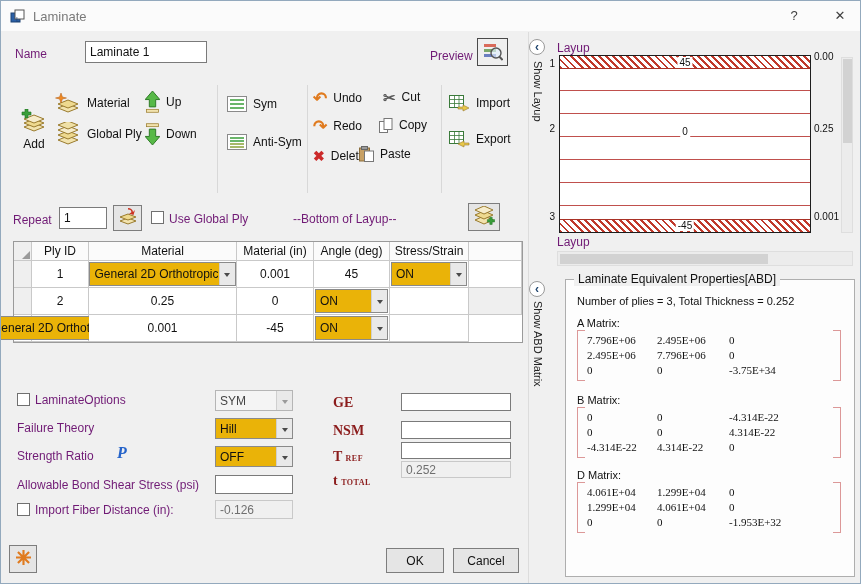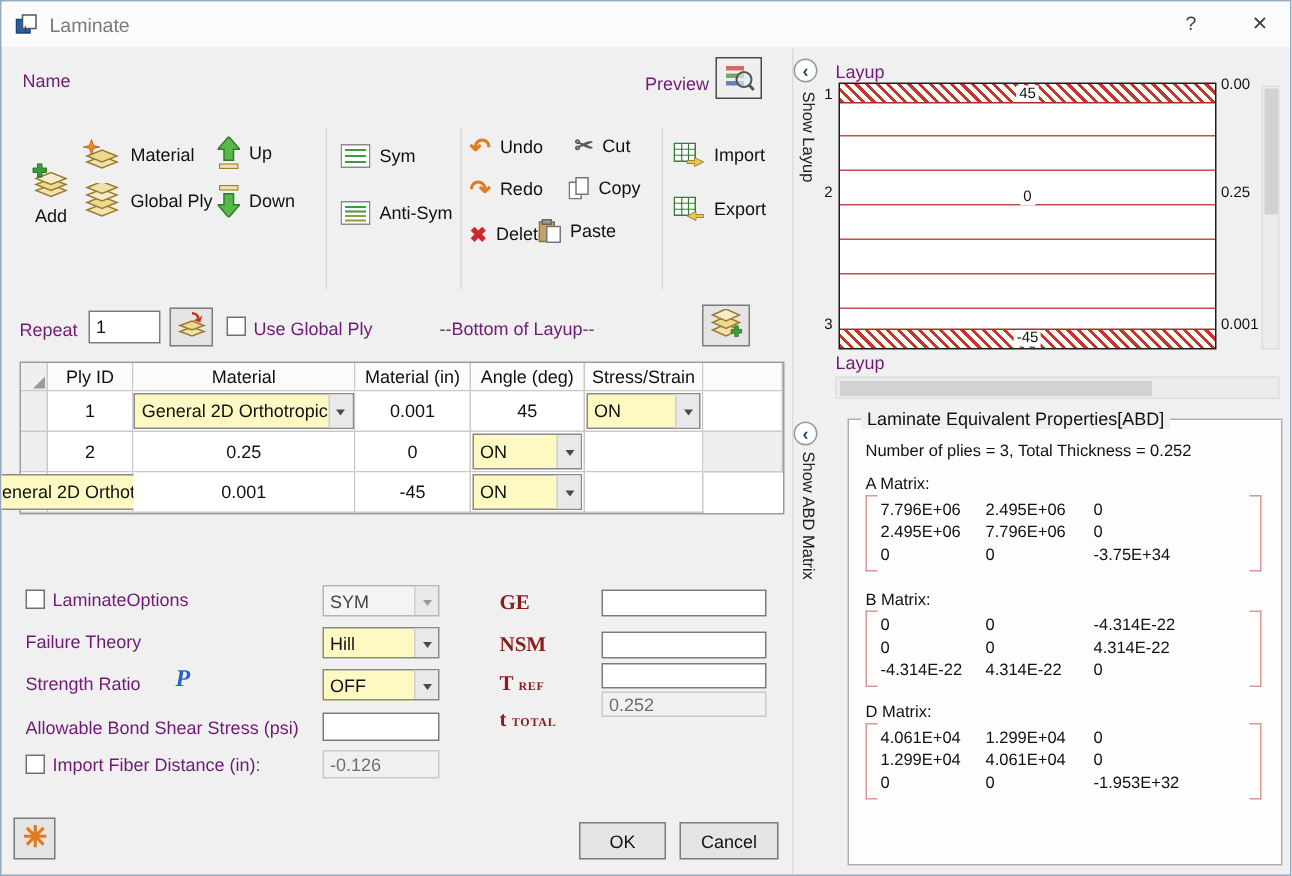--- a/index.html
+++ b/index.html
@@ -19,21 +19,21 @@
   .tbtn.vert{flex-direction:column;justify-content:center;gap:4px;}
   .ticon{display:flex;align-items:center;justify-content:center;}
   .tlab{font-size:12px;color:#111;white-space:nowrap;}
   .glyph{font-size:17px;font-weight:bold;line-height:17px;}
   .g-orange{color:#e07b1f;}
   .g-red{color:#cc2a2a;font-size:14px;}
   .g-gray{color:#5a5a5a;font-size:15px;}
   
   .input{position:absolute;background:#fff;border:1px solid #7a7a7a;font:12px "Liberation Sans",sans-serif;color:#111;padding:1px 4px;box-sizing:border-box;outline:none;}
   .input.ro{background:#f0f0f0;border:1px solid #c9c9c9;color:#6f6f6f;}
-  .combo{display:flex;align-items:center;background:#fef9c3;border:1px solid #8a8a8a;box-sizing:border-box;font-size:12px;color:#111;padding-left:4px;}
+  .combo{display:flex;align-items:center;background:#eab308;border:1px solid #8a8a8a;box-sizing:border-box;font-size:12px;color:#111;padding-left:4px;}
   .combo .cval{flex:1;white-space:nowrap;overflow:hidden;}
   .cbtn{width:15px;align-self:stretch;background:#e9e9e9;border-left:1px solid #cfcfcf;display:flex;align-items:center;justify-content:center;}
   .tri{width:0;height:0;border:3.5px solid transparent;border-top:4.5px solid #4a4a4a;margin-top:5px;}
   .cb{position:absolute;width:13px;height:13px;background:#fff;border:1px solid #707070;box-sizing:border-box;}
   .btn{position:absolute;background:#e5e5e5;border:1px solid #7d7d7d;font:12px "Liberation Sans",sans-serif;color:#111;display:flex;align-items:center;justify-content:center;box-sizing:border-box;}
   
   .tbl{position:absolute;left:12px;top:240px;display:grid;grid-template-columns:18px 57px 148px 77px 76px 79px 53px;border:1px solid #9a9a9a;background:#fff;}
   .tc{border-right:1px solid #c9c9c9;border-bottom:1px solid #c9c9c9;font-size:12px;color:#111;display:flex;align-items:center;justify-content:center;box-sizing:border-box;height:27px;background:#fff;}
   .tc.hd{height:19px;background:#fbfbfb;}
   .tc.selc{background:#efefef;}
@@ -53,21 +53,21 @@
   .hband.bot{bottom:0;border-top:1px solid #a93226;}
   .redline{position:absolute;left:0;right:0;height:1px;background:#c0504d;}
   .chip{position:absolute;left:50%;transform:translateX(-50%);background:#fff;font-size:10px;color:#111;padding:0 2px;line-height:11px;}
   .tickl{position:absolute;font-size:10px;color:#111;width:12px;text-align:right;}
   .tickr{position:absolute;font-size:10px;color:#111;}
   .track{position:absolute;background:#ececec;border:1px solid #dedede;box-sizing:border-box;}
   .thumb{position:absolute;background:#d2d2d2;}
   
   .abdgroup{background:#fdfdfd;}
   .abdtxt{position:absolute;font-size:11px;color:#111;white-space:nowrap;}
-  .matrix{position:absolute;padding:3px 12px;}
+  .matrix{position:absolute;padding:3px 12px;font-family:Liberation Serif, serif;}
   .matrix::before{content:"";position:absolute;left:2px;top:0;bottom:0;width:7px;border:1px solid #dc9898;border-right:none;}
   .matrix::after{content:"";position:absolute;right:2px;top:0;bottom:0;width:7px;border:1px solid #dc9898;border-left:none;}
   .mrow{display:flex;font-size:11px;line-height:15px;color:#111;}
   .mrow span{width:70px;white-space:nowrap;}
   .mrow span:nth-child(2){width:72px;}
   .mrow span:nth-child(3){width:auto;}
 </style>
 </head>
 <body>
 
@@ -80,20 +80,21 @@
           <rect x="5" y="2" width="9" height="9" fill="#fff" stroke="#555"></rect>
           <text x="6" y="14" font-size="7" fill="#1d4375" font-family="Liberation Sans">L</text>
         </svg>
     </span>
     <span class="title-text">Laminate</span>
     <span class="tb-btn" style="left:782px">?</span>
     <span class="tb-btn" style="left:828px">✕</span>
   </div>
 
   <span class="lbl" style="left:14px;top:46px">Name</span>
+  <input class="input" style="left: 84px; top: 40px; width: 122px; height: 22px;" value="Laminate 1">
   <span class="lbl" style="left:429px;top:48px">Preview</span>
   <div class="btn" style="left:476px;top:37px;width:31px;height:28px;border:1px solid #4a4a4a;background:#efefef">
     <span>
       <svg width="20" height="20" viewBox="0 0 20 20">
         <rect x="1" y="3" width="12" height="3" fill="#d96a5a"></rect>
           <rect x="1" y="8" width="12" height="3" fill="#7aa86a"></rect>
           <rect x="1" y="13" width="12" height="3" fill="#6a7ec0"></rect>
         <circle cx="13" cy="12" r="5" fill="rgba(225,238,252,0.65)" stroke="#555" stroke-width="1.4"></circle>
         <line x1="16.5" y1="15.8" x2="19.6" y2="19" stroke="#555" stroke-width="2"></line>
       </svg>

